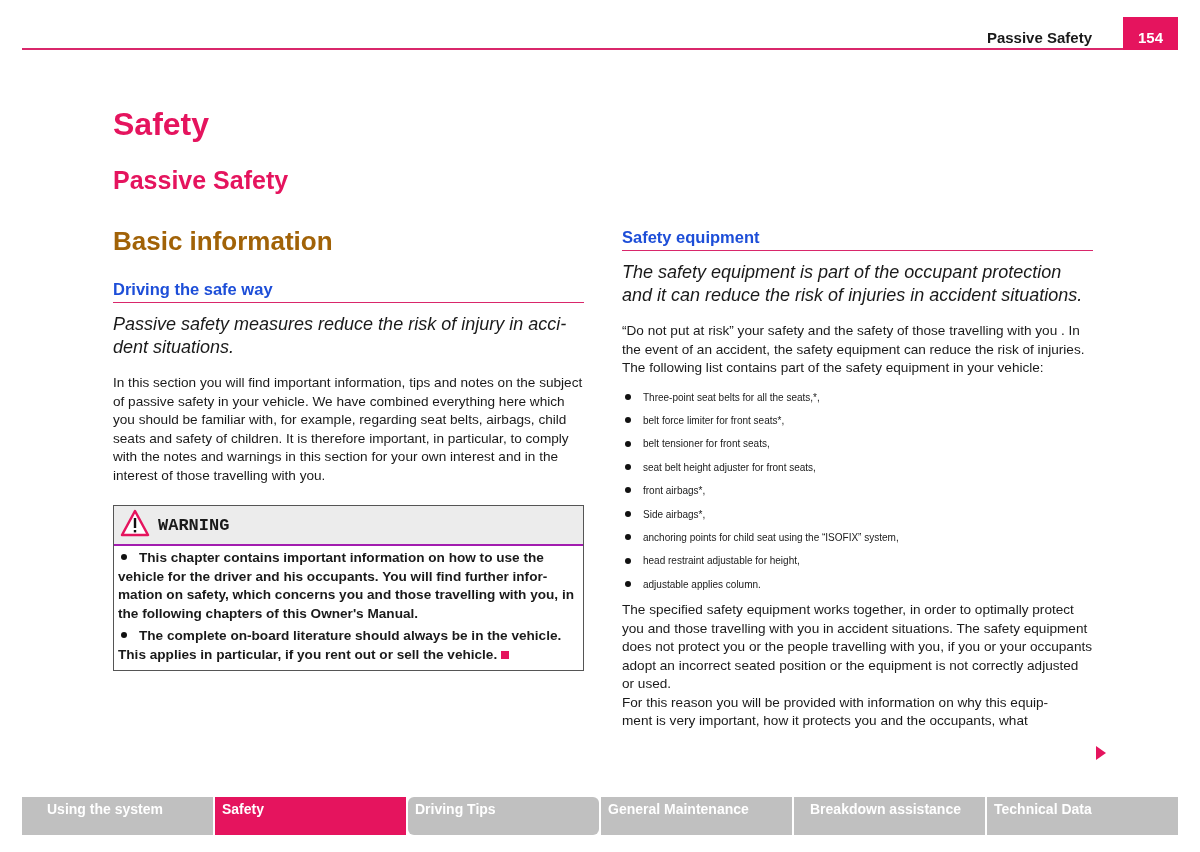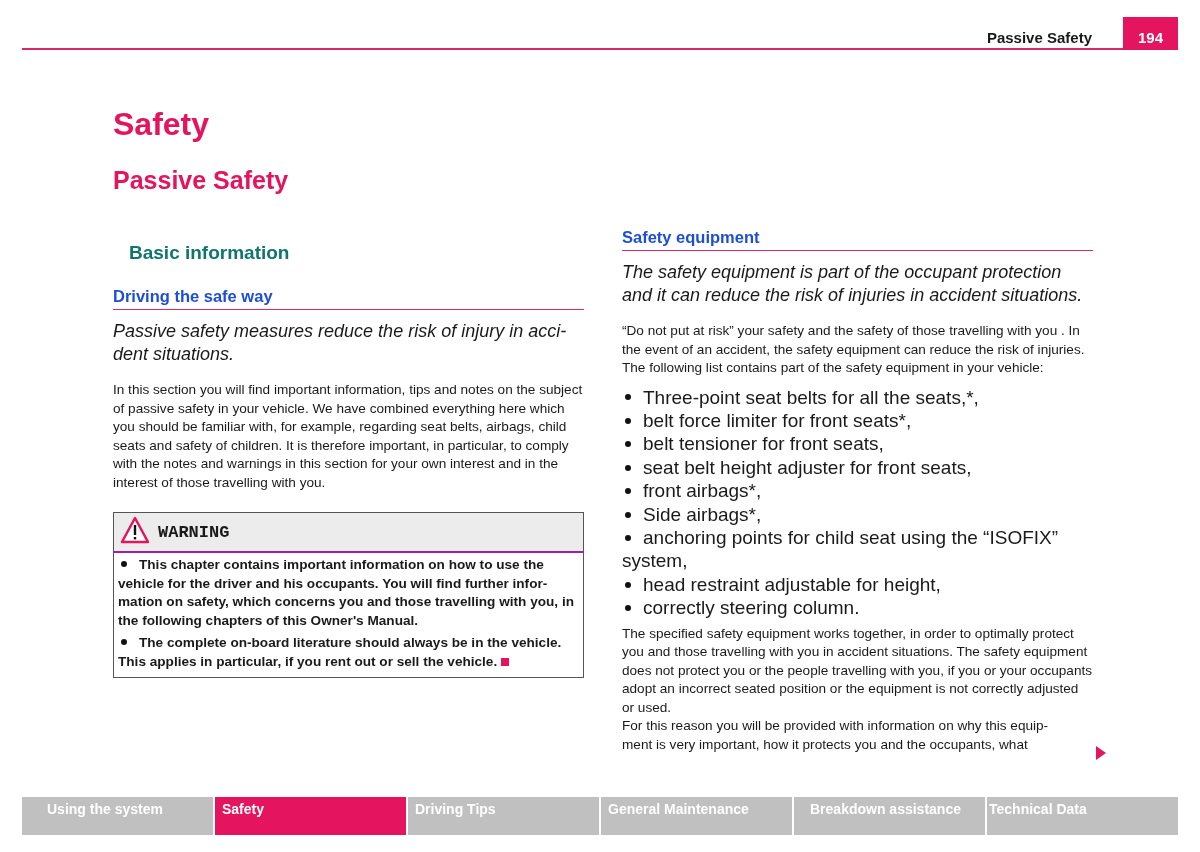--- a/index.html
+++ b/index.html
@@ -11,46 +11,46 @@
   .header-title { position: absolute; right: 108px; top: 29px; font-size: 15px; font-weight: bold; color: #1a1a1a; }
   .page-num {
     position: absolute; left: 1123px; top: 17px; width: 55px; height: 33px; background: #e5145e;
     color: #fff; font-weight: bold; font-size: 15px; text-align: center; line-height: 42px;
   }
   .h1 { position: absolute; left: 113px; top: 106px; font-size: 32px; font-weight: bold; color: #e5145e; }
   .h2 { position: absolute; left: 113px; top: 166px; font-size: 25px; font-weight: bold; color: #e5145e; }
   .col { position: absolute; width: 471px; }
   .col-left { left: 113px; top: 226px; }
   .col-right { left: 622px; top: 228px; }
-  .h3 { font-size: 19px; font-weight: bold; color: #0f766e; margin: 16px; }
+  .h3 { font-size: 26px; font-weight: bold; color: #a16207; margin: 0; }
   .h4 { font-size: 16.5px; font-weight: bold; color: #1d4ed8; border-bottom: 1.5px solid #d9276b; padding-bottom: 3px; margin: 0; }
   .lead { font-style: italic; font-size: 18px; line-height: 23px; margin: 0; }
   .body-text { font-size: 13.6px; line-height: 18.5px; margin: 0; }
   .warning-box { border: 1px solid #555; margin-top: 20px; }
   .warning-head { background: #ececec; border-bottom: 2px solid #a21caf; height: 38px; display: flex; align-items: center; padding-left: 6px; font-family: Liberation Mono, monospace; }
   .warning-head .label { font-size: 17px; font-weight: bold; margin-left: 8px; }
   .warning-body { padding: 3px 4px 2px 4px; }
   .warning-item { font-size: 13.6px; font-weight: bold; line-height: 18.5px; margin-bottom: 4px; }
   .bullet { display: inline-block; width: 6px; height: 6px; border-radius: 50%; background: #111; margin: 0 12px 2px 3px; vertical-align: middle; }
   .eq-list { list-style: none; margin: 8px 0 0 0; padding: 0; }
-  .eq-list li { font-size: 19px; line-height: 23.4px; }
+  .eq-list li { font-size: 10px; line-height: 23.4px; }
   .eq-list li .bullet { margin-right: 12px; }
   .end-mark { display: inline-block; width: 8px; height: 8px; background: #e5145e; margin-left: 4px; }
   .next-arrow { position: absolute; left: 1096px; top: 746px; width: 0; height: 0; border-top: 7px solid transparent; border-bottom: 7px solid transparent; border-left: 10px solid #e5145e; }
   .footer-nav { position: absolute; left: 22px; top: 797px; height: 50px; display: flex; gap: 2px; }
   .footer-tab { width: 191px; height: 38px; background: #c0c0c0; color: #fff; font-weight: bold; font-size: 14px; padding: 4px 0 0 0; box-sizing: border-box; }
   .footer-tab span { margin-left: 2px; }
   .footer-tab.active { background: #e5145e; }
 </style>
 </head>
 <body>
 
 <div class="header-line"></div>
 <div class="header-title">Passive Safety</div>
-<div class="page-num">194</div>
+<div class="page-num">154</div>
 
 <div class="h1">Safety</div>
 <div class="h2">Passive Safety</div>
 
 <div class="col col-left">
   <h3 class="h3">Basic information</h3>
   <h4 class="h4" style="margin-top:23px;">Driving the safe way</h4>
   <p class="lead" style="margin-top:10px;">Passive safety measures reduce the risk of injury in acci-dent situations.</p>
   <p class="body-text" style="margin-top:15px;">In this section you will find important information, tips and notes on the subject of passive safety in your vehicle. We have combined everything here which you should be familiar with, for example, regarding seat belts, airbags, child seats and safety of children. It is therefore important, in particular, to comply with the notes and warnings in this section for your own interest and in the interest of  those travelling with you.</p>
 
@@ -82,28 +82,28 @@
   <p class="body-text" style="margin-top:15px;">“Do not put at risk” your safety and the safety of those travelling with you . In the event of an accident, the safety equipment can reduce the risk of injuries. The following list contains part of the safety equipment in your vehicle:</p>
   <ul class="eq-list">
     <li><span class="bullet"></span><span>Three-point seat belts for all the seats,*,</span></li>
     <li><span class="bullet"></span><span>belt force limiter for front seats*,</span></li>
     <li><span class="bullet"></span><span>belt tensioner for front seats,</span></li>
     <li><span class="bullet"></span><span>seat belt height adjuster for front seats,</span></li>
     <li><span class="bullet"></span><span>front airbags*,</span></li>
     <li><span class="bullet"></span><span>Side airbags*,</span></li>
     <li><span class="bullet"></span><span>anchoring points for child seat using the “ISOFIX” system,</span></li>
     <li><span class="bullet"></span><span>head restraint adjustable for height,</span></li>
-    <li><span class="bullet"></span><span>correctly steering column.</span></li>
+    <li><span class="bullet"></span><span>adjustable applies column.</span></li>
   </ul>
   <p class="body-text" style="margin-top:5px;">The specified safety equipment works together, in order to optimally protect you and those travelling with you in accident situations. The safety equipment does not protect you or the people travelling with you, if you or your occupants adopt an incorrect seated position or the equipment is not correctly adjusted or used.</p>
   <p class="body-text" style="width:450px;">For this reason you will be provided with information on why this equip-ment is very important, how it protects you and the occupants, what</p>
 </div>
 
 <div class="next-arrow"></div>
 
 <div class="footer-nav">
   <div class="footer-tab" style="padding-left:23px;"><span>Using the system</span></div>
   <div class="footer-tab active" style="padding-left:5px;"><span>Safety</span></div>
-  <div class="footer-tab" style="padding-left:5px;"><span>Driving Tips</span></div>
+  <div class="footer-tab" style="padding-left:5px;border-radius:6px;"><span>Driving Tips</span></div>
   <div class="footer-tab" style="padding-left:5px;"><span>General Maintenance</span></div>
   <div class="footer-tab" style="padding-left:14px;"><span>Breakdown assistance</span></div>
-  <div class="footer-tab" style=""><span>Technical Data</span></div>
+  <div class="footer-tab" style="padding-left:5px;"><span>Technical Data</span></div>
 </div>
 
 </body></html>

